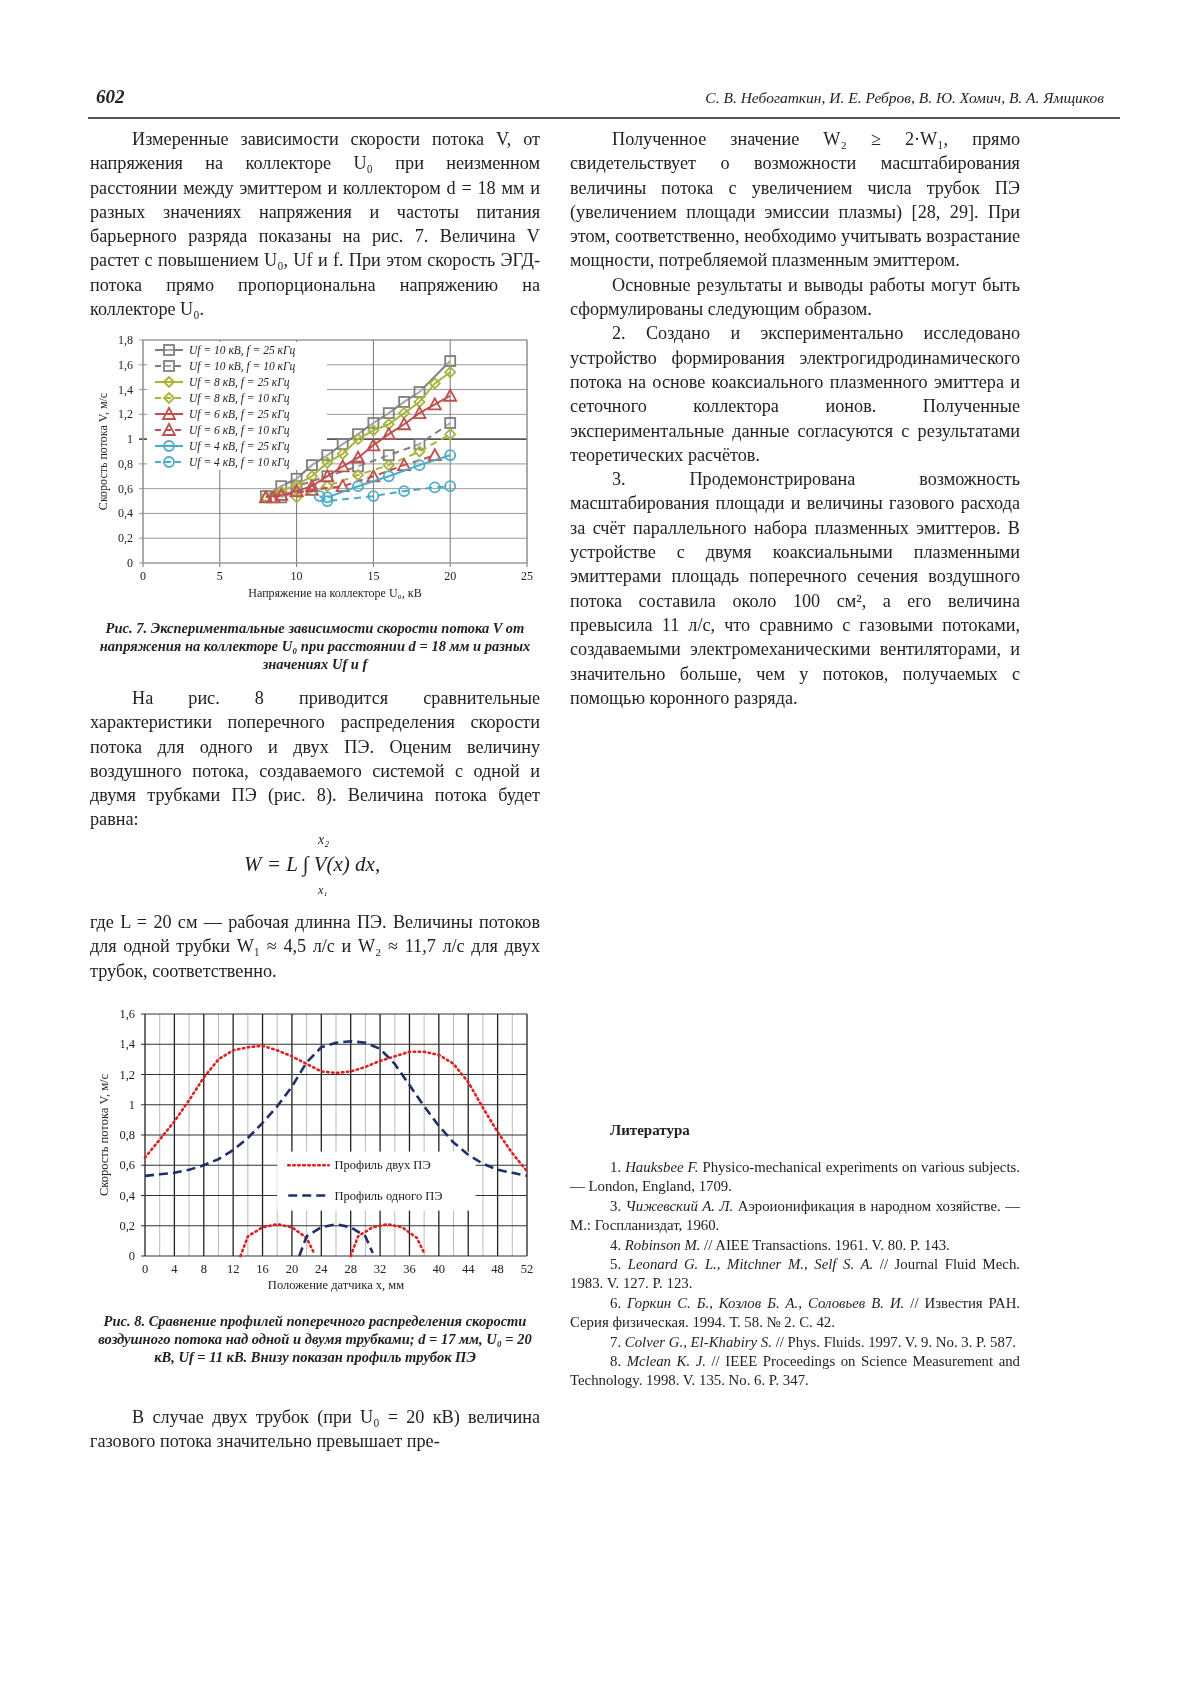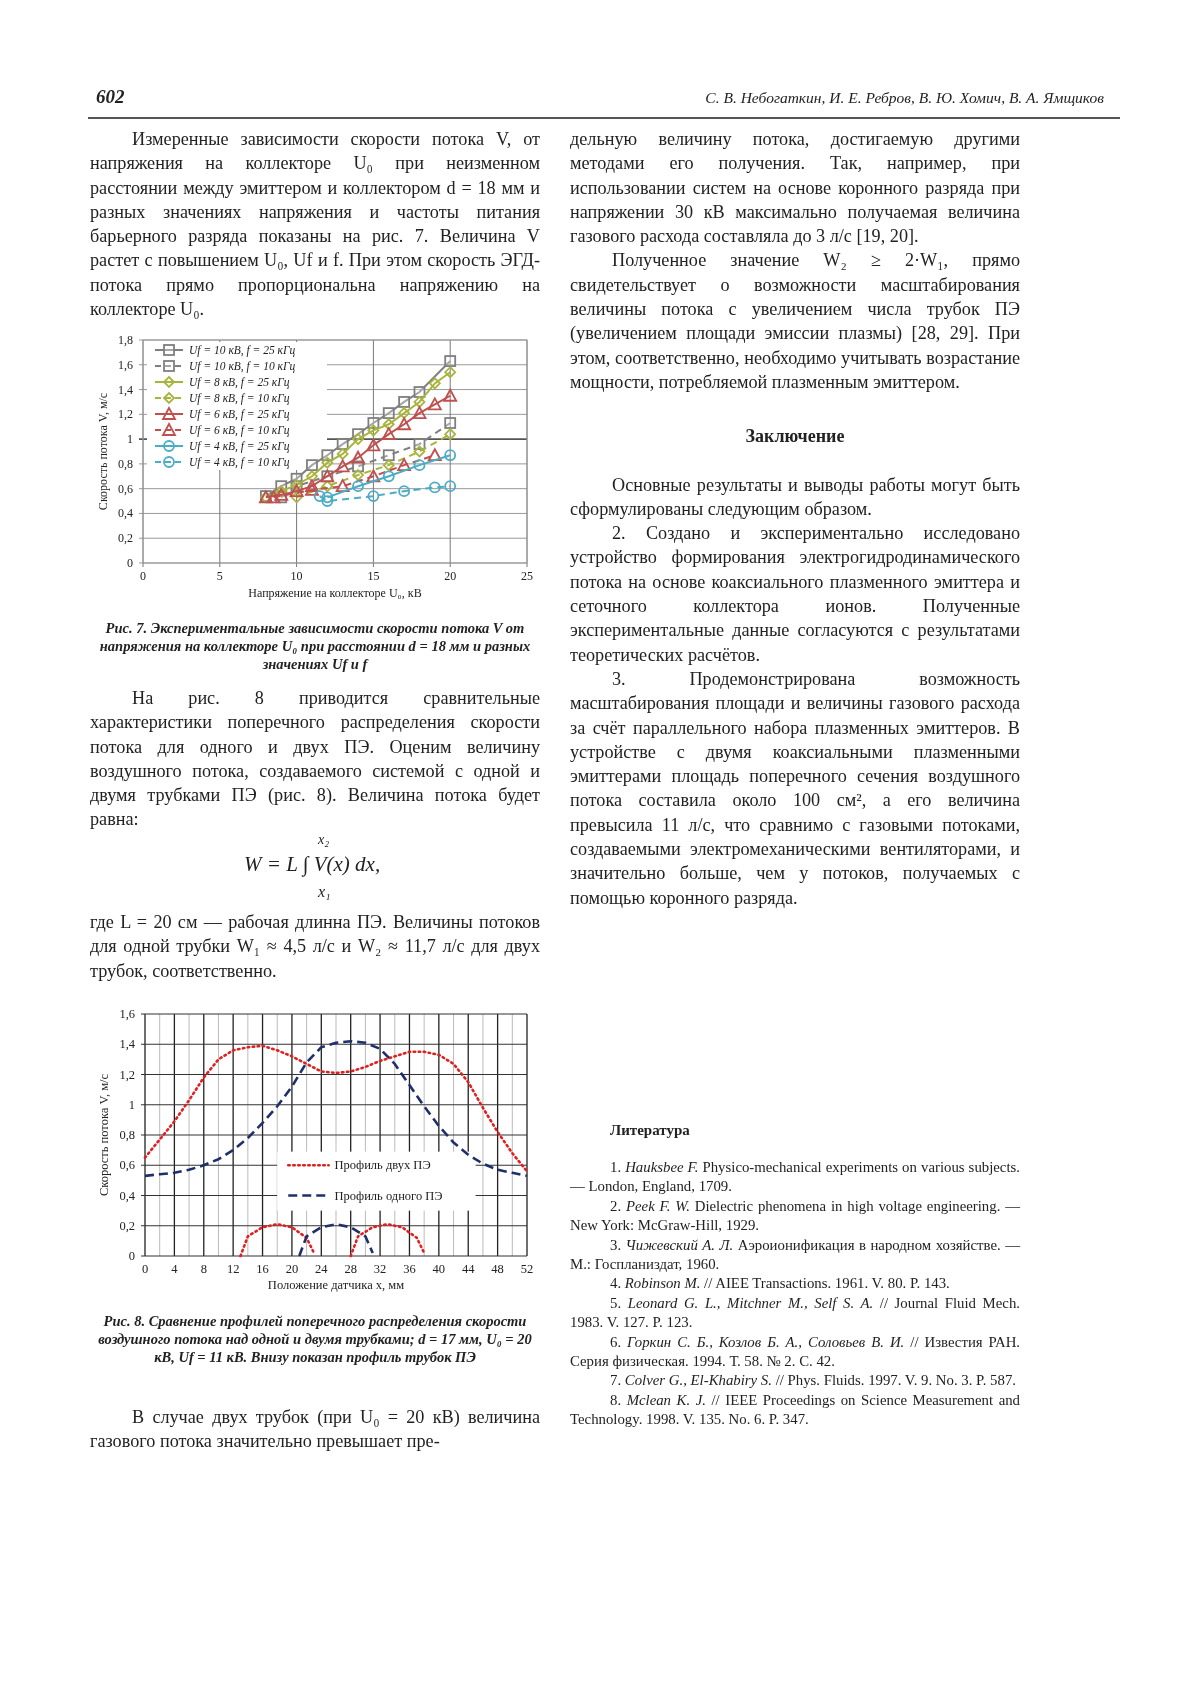--- a/index.html
+++ b/index.html
@@ -206,21 +206,21 @@
 <div class="cap" style="left:90px;top:619px;width:450px;">Рис. 7. Экспериментальные зависимости скорости потока V от напряжения на коллекторе U₀ при расстоянии d = 18 мм и разных значениях Uf и f</div>
 
 <div class="col left" style="top:686px;">
   <p class="ind">На рис. 8 приводится сравнительные характеристики поперечного распределения скорости потока для одного и двух ПЭ. Оценим величину воздушного потока, создаваемого системой с одной и двумя трубками ПЭ (рис. 8). Величина потока будет равна:</p>
 </div>
 
 <div class="formula" style="left:244px;top:852px;font-style:italic;">
   <span>W = L ∫ V(x) dx,</span>
 </div>
 <div class="abs" style="left:318px;top:832px;font-style:italic;font-size:14px;">x₂</div>
-<div class="abs" style="left:318px;top:883px;font-style:italic;font-size:16px;">x₁</div>
+<div class="abs" style="left:318px;top:883px;font-style:italic;font-size:12px;">x₁</div>
 
 <div class="col left" style="top:910px;">
   <p>где L = 20 см — рабочая длинна ПЭ. Величины потоков для одной трубки W₁ ≈ 4,5 л/с и W₂ ≈ 11,7 л/с для двух трубок, соответственно.</p>
 </div>
 
 <svg class="abs" id="fig8" style="left:80px;top:1000px;" width="470" height="300">
     <line x1="65" x2="65" y1="14" y2="256" stroke="#222" stroke-width="1.3"></line>
     <line x1="79.6923076923077" x2="79.6923076923077" y1="14" y2="256" stroke="#bbb" stroke-width="1"></line>
     <text x="65" y="273" text-anchor="middle" font-size="12.5" fill="#222">0</text>
     <line x1="94.38461538461539" x2="94.38461538461539" y1="14" y2="256" stroke="#222" stroke-width="1.3"></line>
@@ -298,32 +298,29 @@
     </g>
   </svg>
 
 <div class="cap" style="left:90px;top:1312px;width:450px;">Рис. 8. Сравнение профилей поперечного распределения скорости воздушного потока над одной и двумя трубками; d = 17 мм, U₀ = 20 кВ, Uf = 11 кВ. Внизу показан профиль трубок ПЭ</div>
 
 <div class="col left" style="top:1405px;">
   <p class="ind">В случае двух трубок (при U₀ = 20 кВ) величина газового потока значительно превышает пре-</p>
 </div>
 
 <div class="col right" style="top:127px;">
-  <p>дельную величину потока, достигаемую другими методами его получения. Так, например, при использовании систем на основе коронного разряда при напряжении 30 кВ максимально получаемая величина газового расхода составляла до 3 л/с [19, 20].</p>
   <p class="ind">Полученное значение W₂ ≥ 2·W₁, прямо свидетельствует о возможности масштабирования величины потока с увеличением числа трубок ПЭ (увеличением площади эмиссии плазмы) [28, 29]. При этом, соответственно, необходимо учитывать возрастание мощности, потребляемой плазменным эмиттером.</p>
-  <p class="heading" style="margin-top:30px;margin-bottom:24px;">Заключение</p>
   <p class="ind">Основные результаты и выводы работы могут быть сформулированы следующим образом.</p>
   <p class="ind">2. Создано и экспериментально исследовано устройство формирования электрогидродинамического потока на основе коаксиального плазменного эмиттера и сеточного коллектора ионов. Полученные экспериментальные данные согласуются с результатами теоретических расчётов.</p>
   <p class="ind">3. Продемонстрирована возможность масштабирования площади и величины газового расхода за счёт параллельного набора плазменных эмиттеров. В устройстве с двумя коаксиальными плазменными эмиттерами площадь поперечного сечения воздушного потока составила около 100 см², а его величина превысила 11 л/с, что сравнимо с газовыми потоками, создаваемыми электромеханическими вентиляторами, и значительно больше, чем у потоков, получаемых с помощью коронного разряда.</p>
 </div>
 
 <div class="abs" style="left:610px;top:1122px;font-weight:bold;font-size:15px;">Литература</div>
 
 <div class="refs" id="refs" style="top:1158px;">
     <p><span>1.  </span><i>Hauksbee F.</i><span> Physico-mechanical experiments on various subjects. — London, England, 1709.</span></p>
-    <p><span>2.  </span><i>Peek F. W.</i><span> Dielectric phenomena in high voltage engineering. — New York: McGraw-Hill, 1929.</span></p>
     <p><span>3.  </span><i>Чижевский А. Л.</i><span> Аэроионификация в народном хозяйстве. — М.: Госпланиздат, 1960.</span></p>
     <p><span>4.  </span><i>Robinson M.</i><span> // AIEE Transactions. 1961. V. 80. P. 143.</span></p>
     <p><span>5.  </span><i>Leonard G. L., Mitchner M., Self S. A.</i><span> // Journal Fluid Mech. 1983. V. 127. P. 123.</span></p>
     <p><span>6.  </span><i>Горкин С. Б., Козлов Б. А., Соловьев В. И.</i><span> // Известия РАН. Серия физическая. 1994. Т. 58. № 2. С. 42.</span></p>
     <p><span>7.  </span><i>Colver G., El-Khabiry S.</i><span> // Phys. Fluids. 1997. V. 9. No. 3. P. 587.</span></p>
     <p><span>8.  </span><i>Mclean K. J.</i><span> // IEEE Proceedings on Science Measurement and Technology. 1998. V. 135. No. 6. P. 347.</span></p>
   </div>
 
 </body></html>

